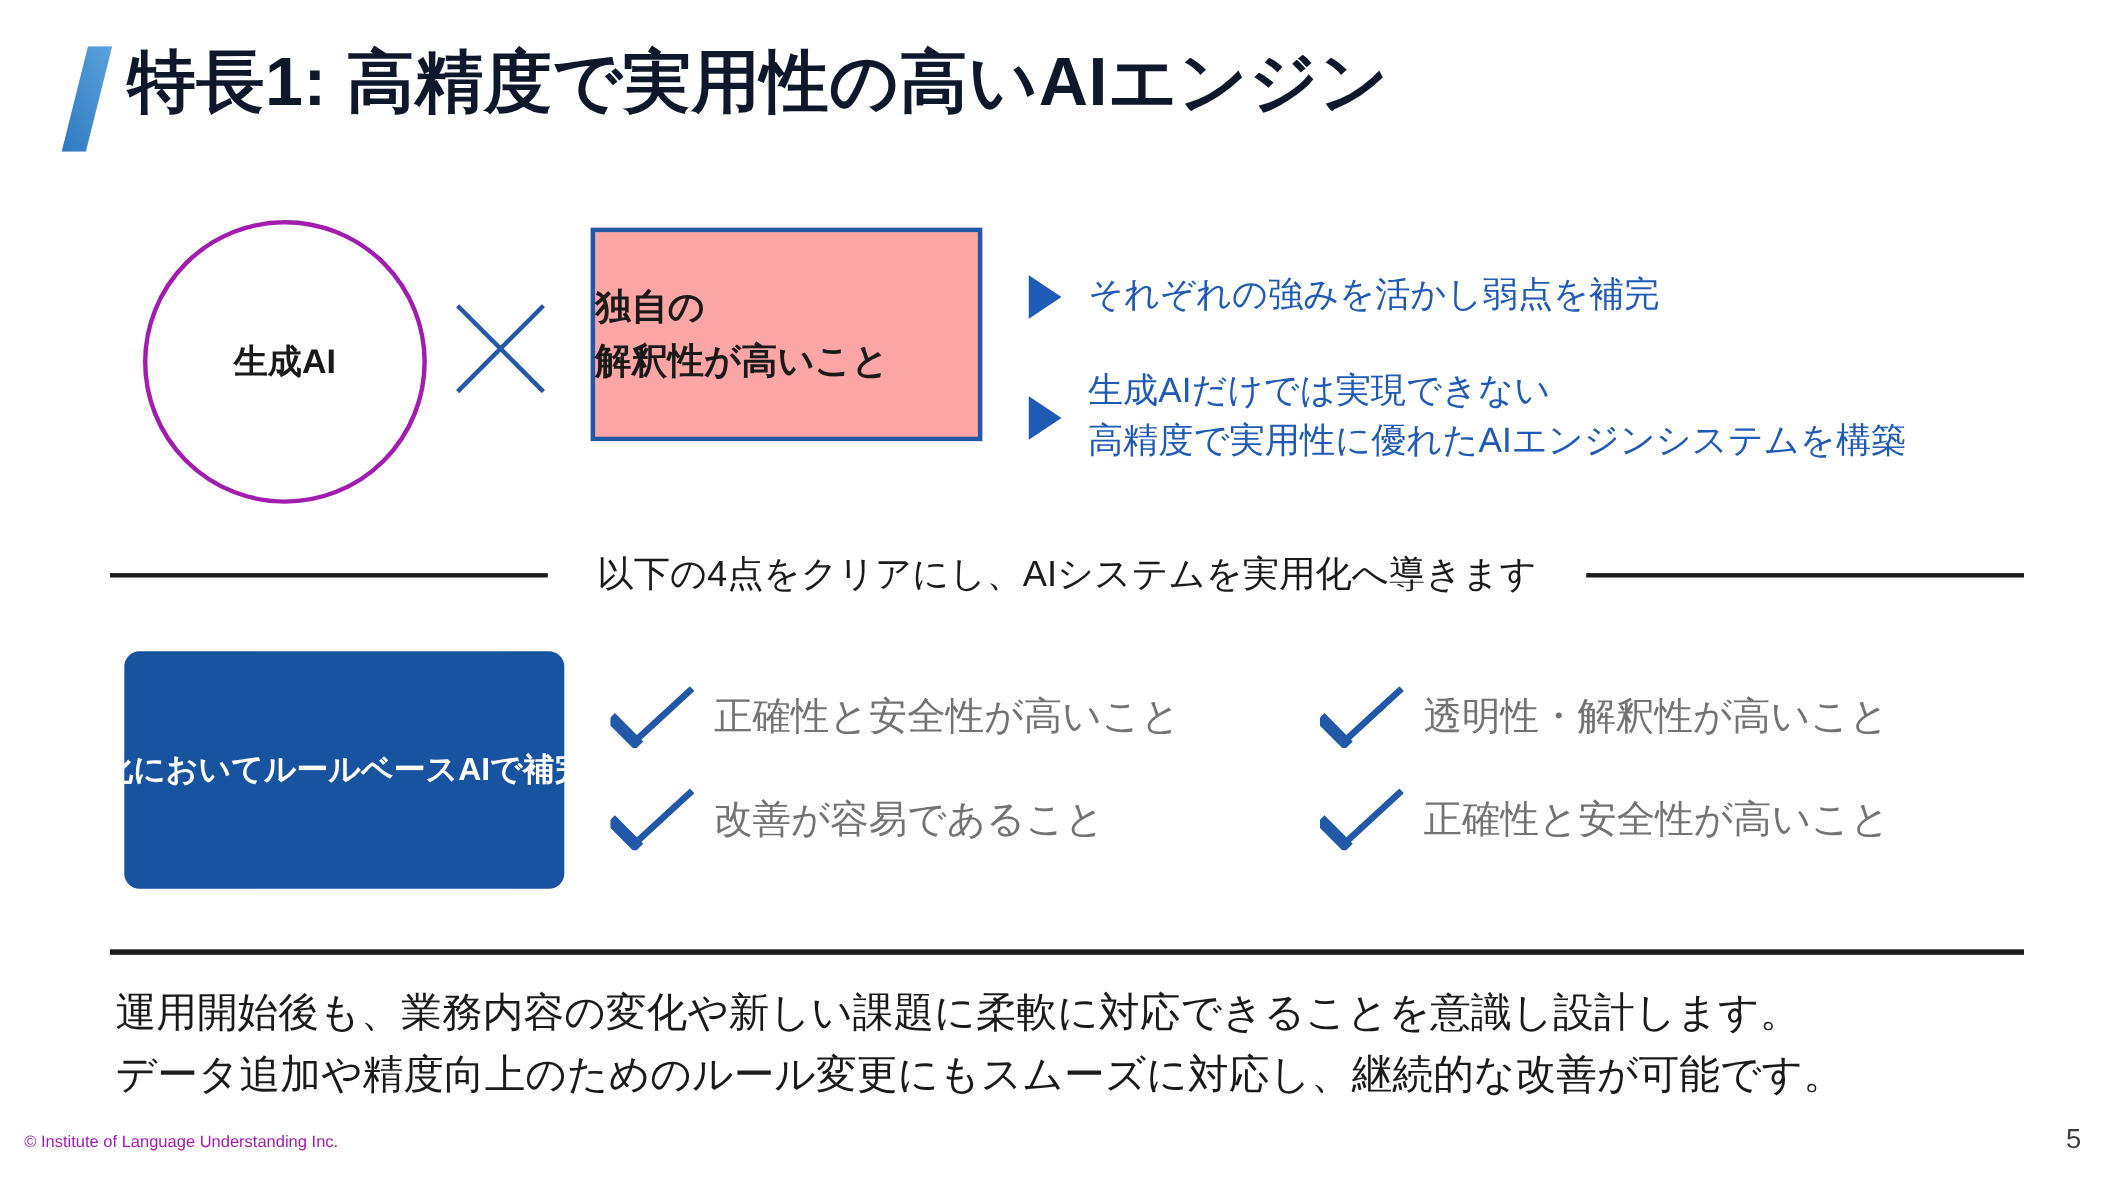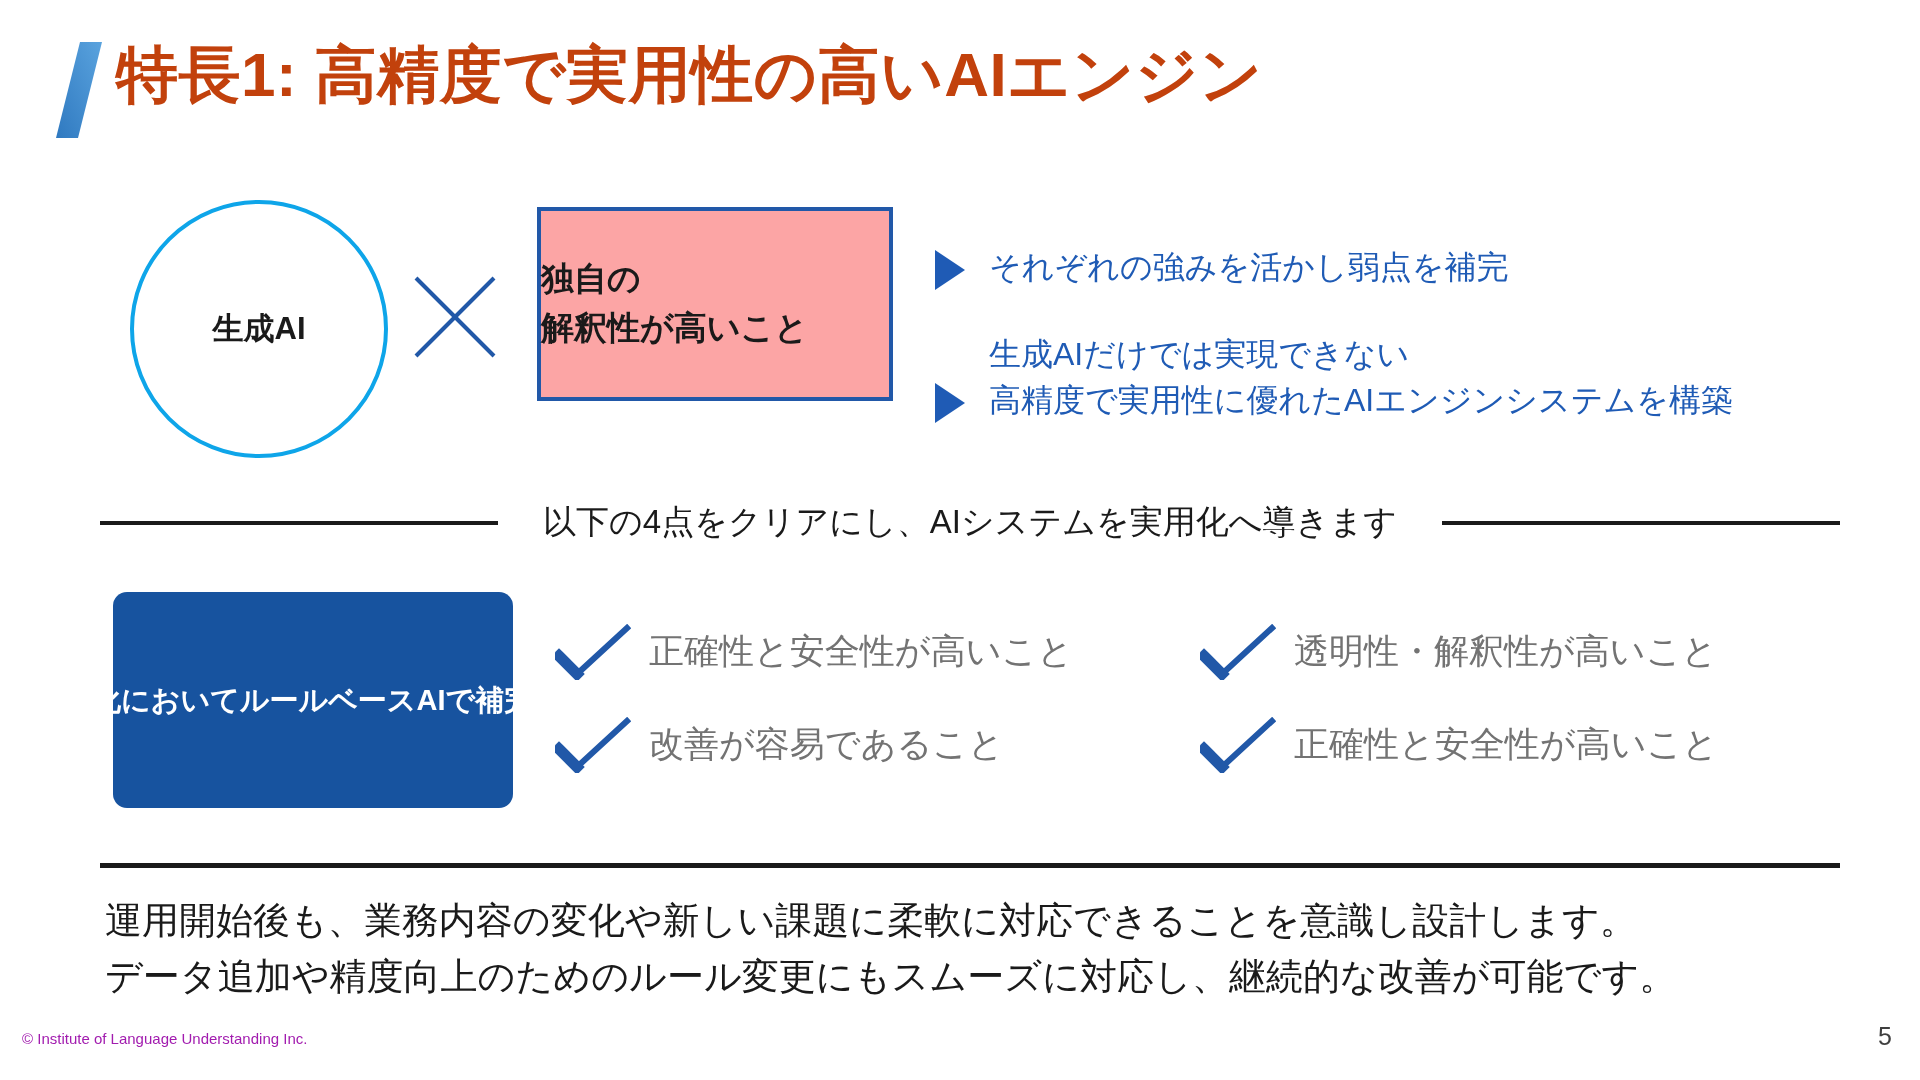--- a/index.html
+++ b/index.html
@@ -35,33 +35,33 @@
     width: 46px;
     height: 96px;
     margin-right: 14px;
     flex: none;
   }
   .title-accent svg { display: block; }
   .title-text {
     font-size: 62px;
     font-weight: 700;
     line-height: 1.05;
-    color: #c2410c;
+    color: #0f172a;
     letter-spacing: 0.5px;
     white-space: nowrap;
   }
 
   
   .circle-node {
     position: absolute;
     left: 130px;
     top: 200px;
     width: 258px;
     height: 258px;
-    border: 4px solid #0ea5e9;
+    border: 4px solid #a21caf;
     border-radius: 50%;
     box-sizing: border-box;
     display: flex;
     align-items: center;
     justify-content: center;
   }
   .circle-label {
     font-size: 31px;
     font-weight: 600;
     color: #1a1a1a;
@@ -101,21 +101,21 @@
 
   
   .bullets {
     position: absolute;
     left: 935px;
     top: 245px;
     width: 930px;
   }
   .bullet-row {
     display: flex;
-    align-items: flex-end;
+    align-items: center;
     margin-bottom: 42px;
   }
   .bullet-tri {
     width: 30px;
     height: 40px;
     flex: none;
     margin-right: 24px;
     margin-top: 4px;
   }
   .bullet-tri svg { display: block; }

